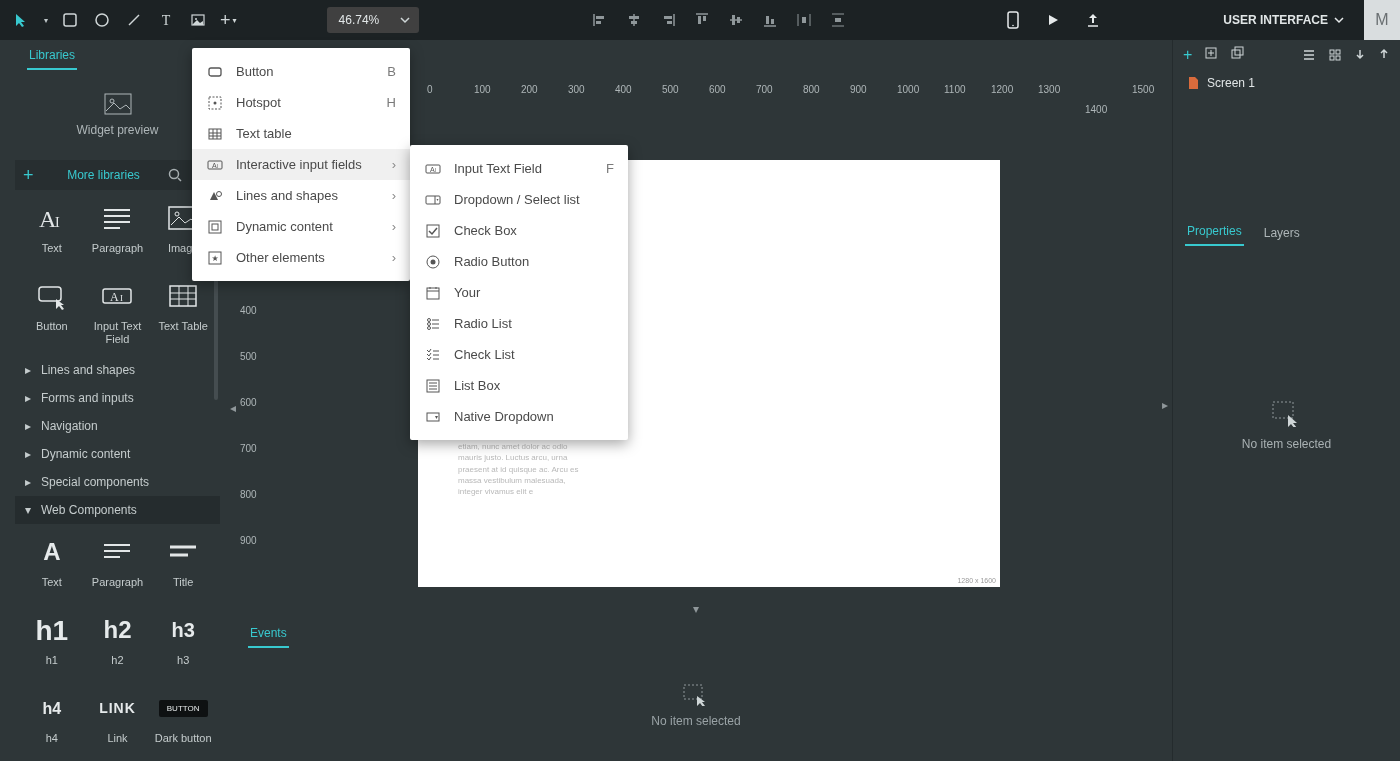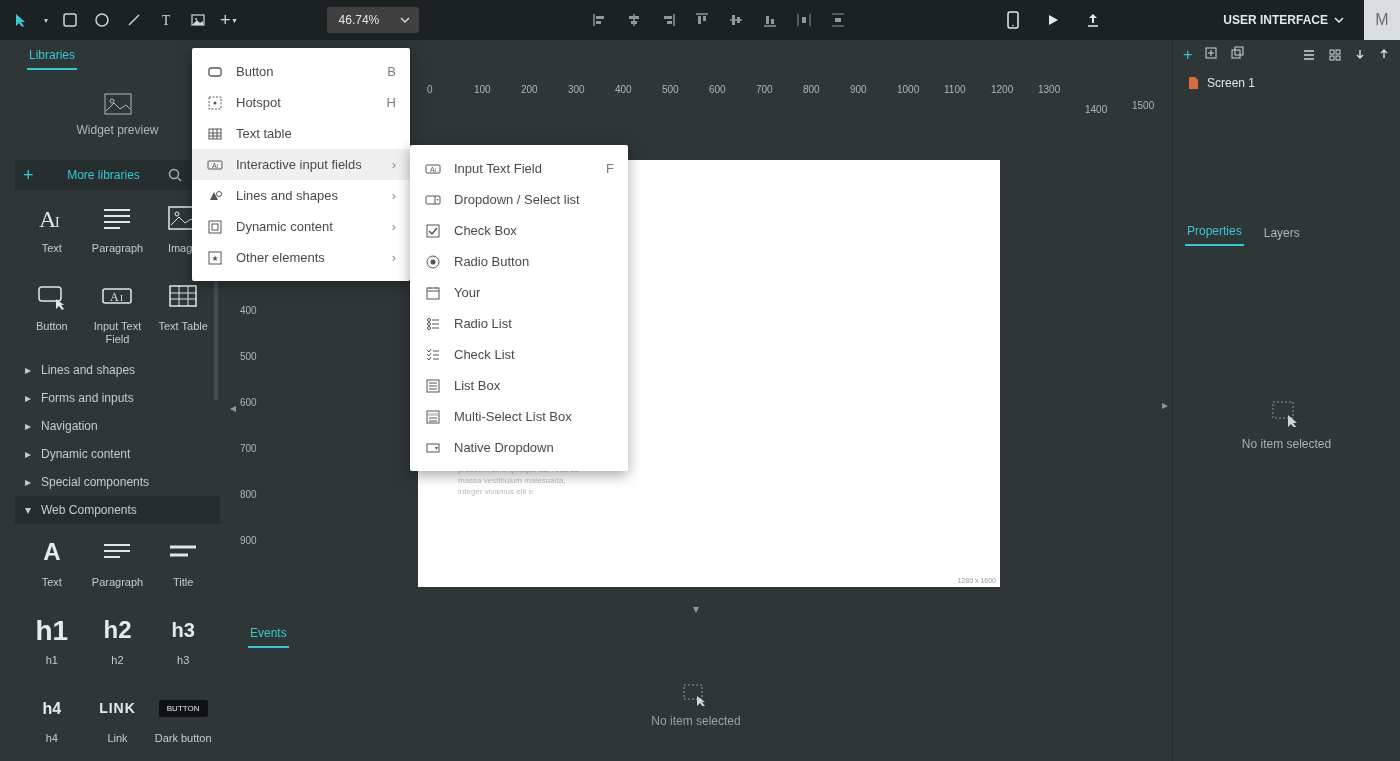--- a/index.html
+++ b/index.html
@@ -587,21 +587,21 @@
       <span class="tick" style="left: 422px;">500</span>
       <span class="tick" style="left: 469px;">600</span>
       <span class="tick" style="left: 516px;">700</span>
       <span class="tick" style="left: 563px;">800</span>
       <span class="tick" style="left: 610px;">900</span>
       <span class="tick" style="left: 657px;">1000</span>
       <span class="tick" style="left: 704px;">1100</span>
       <span class="tick" style="left: 751px;">1200</span>
       <span class="tick" style="left: 798px;">1300</span>
       <span class="tick" style="left: 845px; margin-top: 20px;">1400</span>
-      <span class="tick" style="left: 892px; margin-top: 16px;">1500</span>
+      <span class="tick" style="left: 892px;">1500</span>
     </div>
   <div class="ruler-v" id="ruler-v">
       <span class="tick" style="top: 160px;">300</span>
       <span class="tick" style="top: 206px;">400</span>
       <span class="tick" style="top: 252px;">500</span>
       <span class="tick" style="top: 298px;">600</span>
       <span class="tick" style="top: 344px;">700</span>
       <span class="tick" style="top: 390px;">800</span>
       <span class="tick" style="top: 436px;">900</span>
     </div>
@@ -869,30 +869,19 @@
           <line x1="4" y1="5" x2="12" y2="5" stroke="#555"></line>
           <line x1="4" y1="8" x2="12" y2="8" stroke="#555"></line>
           <line x1="4" y1="11" x2="12" y2="11" stroke="#555"></line>
         </svg>
       </span>
       <span class="lbl">List Box</span>
     </div>
     <div class="row">
       <span class="ic">
         <svg width="16" height="16">
-          <rect x="2" y="2" width="12" height="12" fill="none" stroke="#555"></rect>
-          <rect x="3" y="4" width="10" height="3" fill="#555" opacity=".3"></rect>
-          <line x1="4" y1="9" x2="12" y2="9" stroke="#555"></line>
-          <line x1="4" y1="12" x2="12" y2="12" stroke="#555"></line>
-        </svg>
-      </span>
-      <span class="lbl">Multi-Select List Box</span>
-    </div>
-    <div class="row">
-      <span class="ic">
-        <svg width="16" height="16">
           <rect x="2" y="4" width="12" height="8" fill="none" stroke="#555"></rect>
           <path d="M10 7 L13 7 L11.5 10 Z" fill="#555"></path>
         </svg>
       </span>
       <span class="lbl">Native Dropdown</span>
     </div>
   </div>
 
 </body></html>

